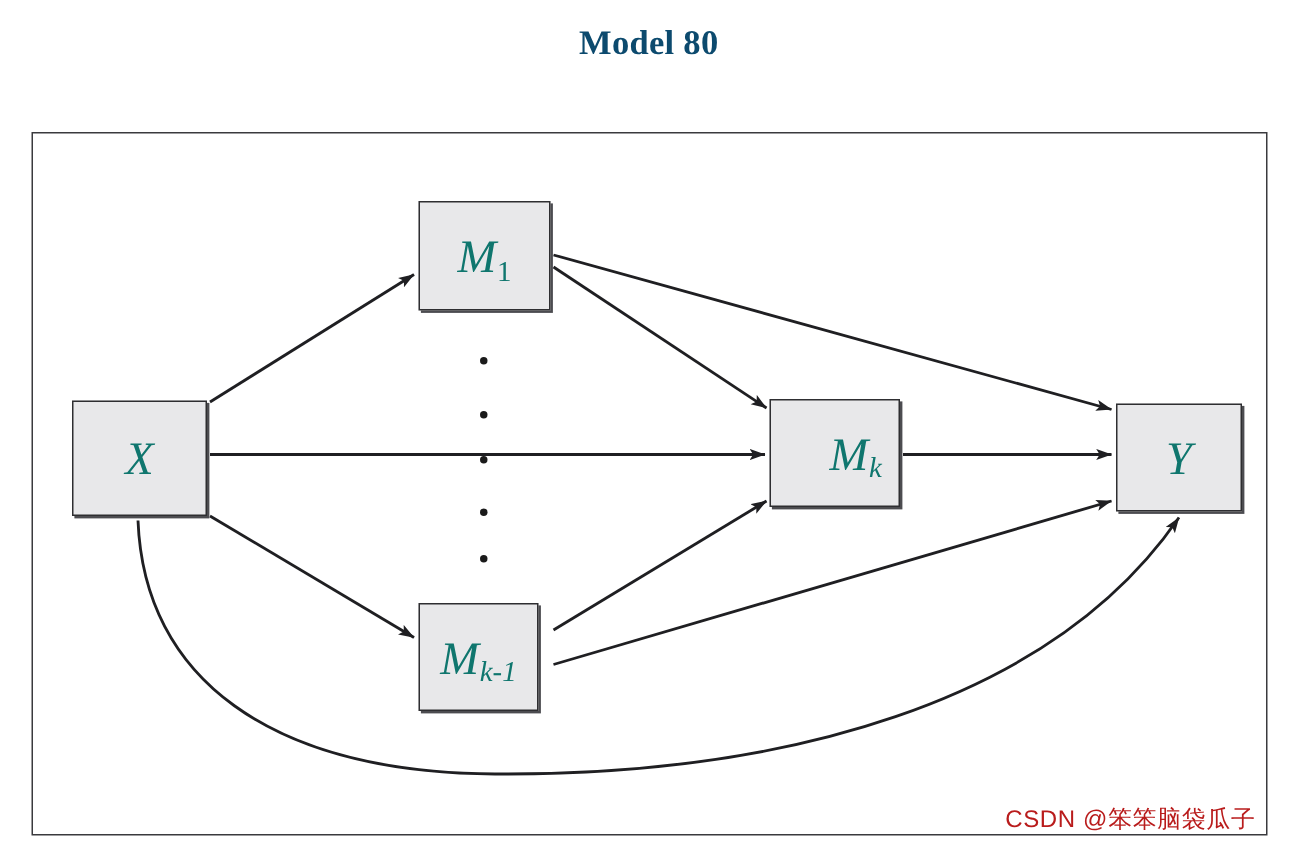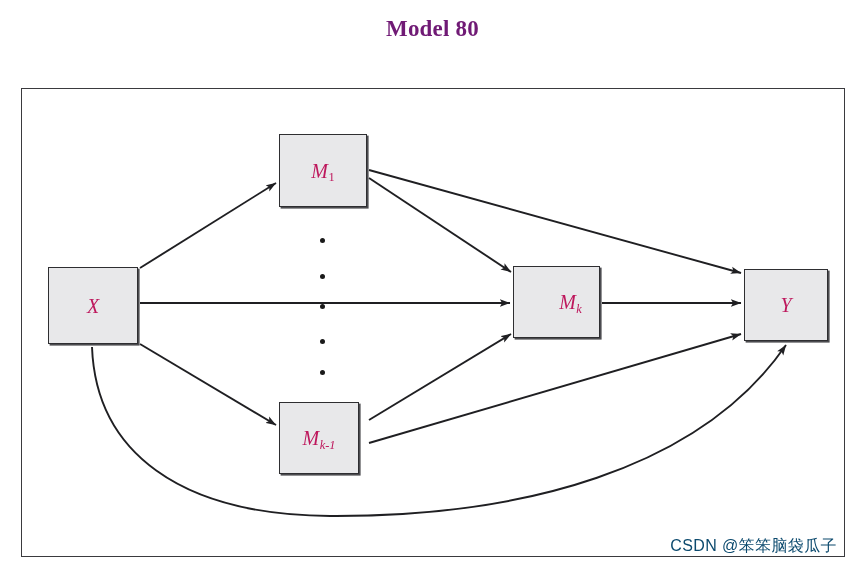--- a/index.html
+++ b/index.html
@@ -20,21 +20,21 @@
   }
   #diagram-title {
     position: absolute;
     left: 0;
     top: 16px;
     width: 865px;
     text-align: center;
     font-family: "Liberation Serif", serif;
     font-weight: bold;
     font-size: 23px;
-    color: #701a75;
+    color: #0c4a6e;
     letter-spacing: 0.2px;
   }
   #figure-frame {
     position: absolute;
     left: 21px;
     top: 88px;
     width: 824px;
     height: 469px;
     border: 1.6px solid #3a3a3e;
     background: #ffffff;
@@ -54,22 +54,22 @@
     border: 1.5px solid #2e2e31;
     box-shadow: 1.6px 1.6px 0 0 #4c4c50;
     box-sizing: border-box;
     display: flex;
     align-items: center;
     justify-content: center;
   }
   .node-label {
     font-family: "Liberation Serif", serif;
     font-style: italic;
-    font-size: 20px;
-    color: #be185d;
+    font-size: 31px;
+    color: #0f766e;
     line-height: 1;
     white-space: nowrap;
   }
   .node-label sub {
     font-size: 0.62em;
     font-style: normal;
     vertical-align: baseline;
     position: relative;
     bottom: -0.30em;
     margin-left: 0.5px;
@@ -88,21 +88,21 @@
     height: 5px;
     background: #1a1a1a;
     border-radius: 50%;
   }
   #watermark {
     position: absolute;
     right: 28px;
     bottom: 12px;
     font-family: "Liberation Sans", sans-serif;
     font-size: 16px;
-    color: #0c4a6e;
+    color: #b91c1c;
     white-space: nowrap;
     letter-spacing: 0.4px;
   }
 </style>
 </head>
 <body>
 
 <div id="page">
 
   <div id="diagram-title">Model 80</div>

